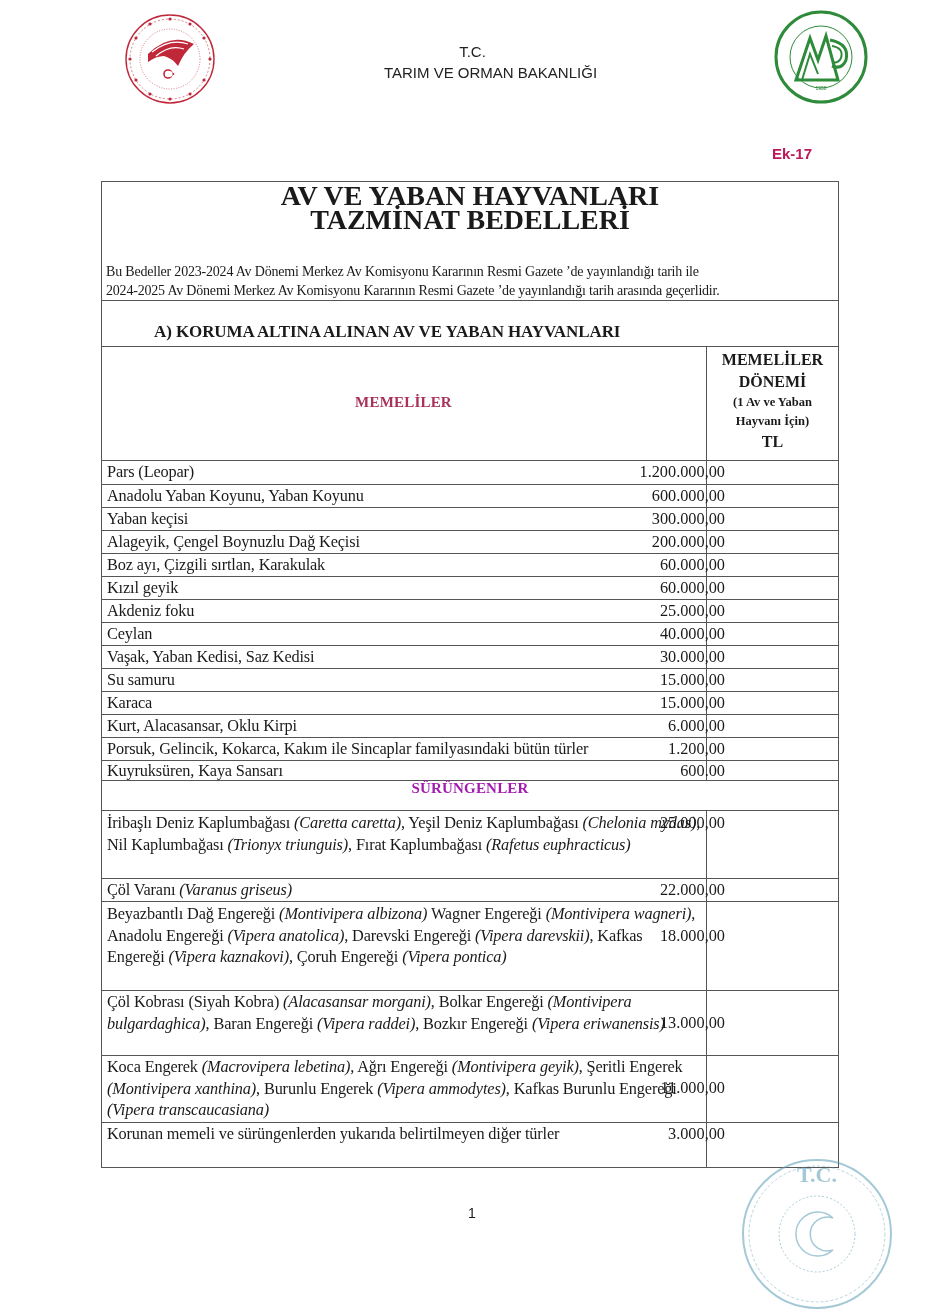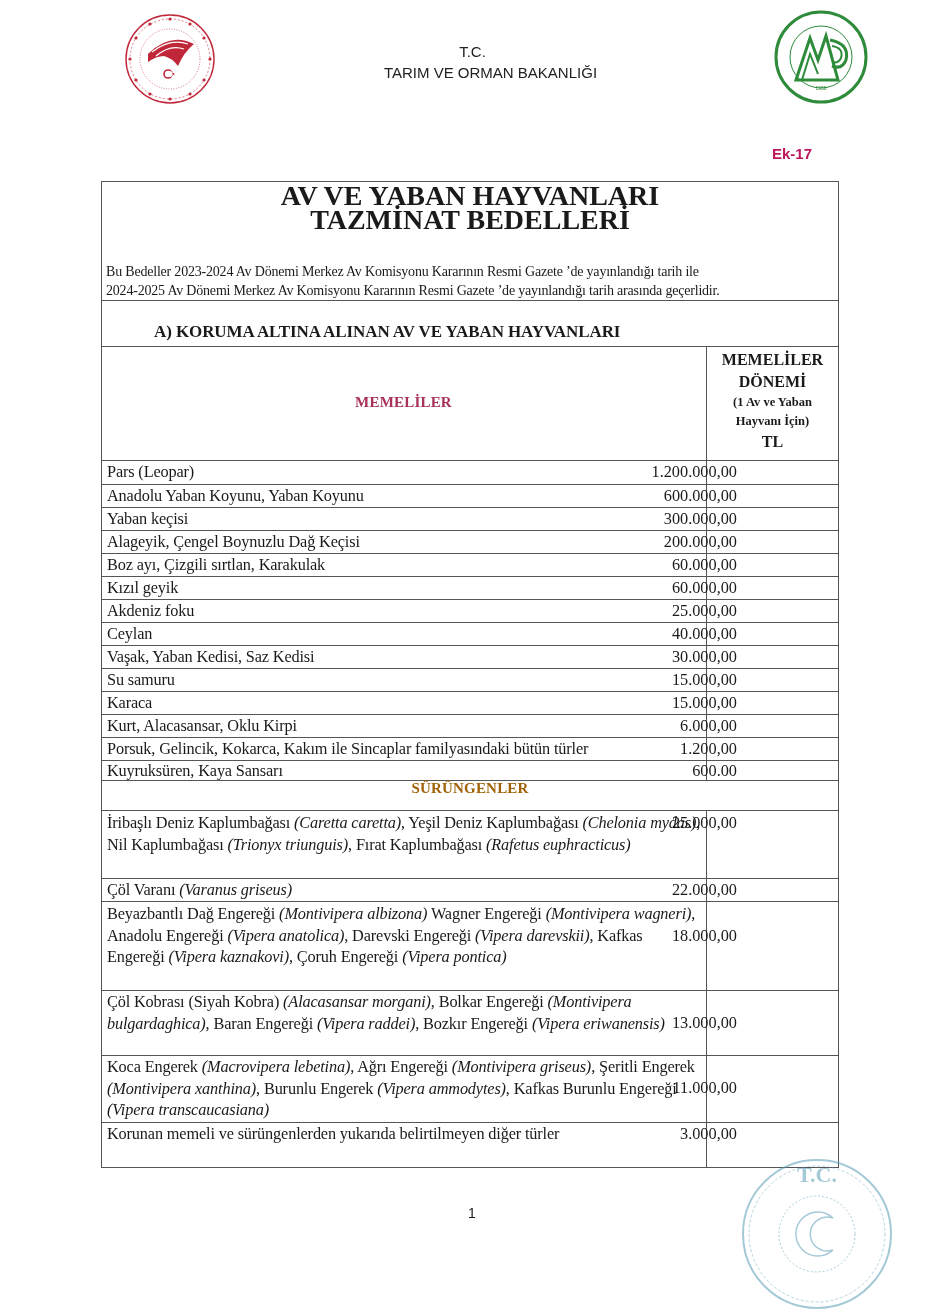--- a/index.html
+++ b/index.html
@@ -39,24 +39,24 @@
     position: absolute; left: 101px; top: 394px; width: 605px; text-align: center;
     font-size: 15px; font-weight: bold; color: #a8325a; letter-spacing: 0.2px;
   }
   .colhead {
     position: absolute; left: 706px; top: 349px; width: 133px; text-align: center; font-weight: bold;
   }
   .colhead .big { font-size: 16px; line-height: 22px; }
   .colhead .small { font-size: 12.5px; line-height: 19px; }
   .row { position: absolute; left: 101px; width: 646px; font-size: 16.3px; }
   .row .name { position: absolute; left: 6px; top: 0; width: 596px; line-height: 22px; letter-spacing: -0.15px; }
-  .row .val { position: absolute; right: 10px; top: 0; line-height: 22px; text-align: right; }
+  .row .val { position: absolute; right: 22px; top: 0; line-height: 22px; text-align: right; }
   .sur-head {
     position: absolute; left: 101px; top: 780px; width: 738px; text-align: center;
-    font-size: 15px; font-weight: bold; color: #a16207; letter-spacing: 0.2px;
+    font-size: 15px; font-weight: bold; color: #a21caf; letter-spacing: 0.2px;
   }
   .multi .name { line-height: 21.5px; }
   i { font-style: italic; }
   .pageno { position: absolute; left: 468px; top: 1205px; font-family: "Liberation Sans", sans-serif; font-size: 14px; }
   .stamp { position: absolute; left: 725px; top: 1152px; width: 178px; height: 162px; opacity: 0.55; }
 </style>
 </head>
 <body>
 
 <svg class="logo-left" viewBox="0 0 104 94">
@@ -238,21 +238,21 @@
 </div>
 <div class="hline" style="left:101px; top:990px; width:738px;"></div>
 
 <div class="row multi" style="top:991px;">
   <span class="name rich">Çöl Kobrası (Siyah Kobra) <i>(Alacasansar morgani)</i>, Bolkar Engereği <i>(Montivipera bulgardaghica)</i>, Baran Engereği <i>(Vipera raddei)</i>, Bozkır Engereği <i>(Vipera eriwanensis)</i></span>
   <span class="val" style="top:21px;">13.000,00</span>
 </div>
 <div class="hline" style="left:101px; top:1055px; width:738px;"></div>
 
 <div class="row multi" style="top:1056px;">
-  <span class="name rich">Koca Engerek <i>(Macrovipera lebetina)</i>, Ağrı Engereği <i>(Montivipera griseus)</i>, Şeritli Engerek <i>(Montivipera xanthina)</i>, Burunlu Engerek <i>(Vipera ammodytes)</i>, Kafkas Burunlu Engereği <i>(Vipera transcaucasiana)</i></span>
+  <span class="name rich">Koca Engerek <i>(Macrovipera lebetina)</i>, Ağrı Engereği <i>(Montivipera geyik)</i>, Şeritli Engerek <i>(Montivipera xanthina)</i>, Burunlu Engerek <i>(Vipera ammodytes)</i>, Kafkas Burunlu Engereği <i>(Vipera transcaucasiana)</i></span>
   <span class="val" style="top:21px;">11.000,00</span>
 </div>
 <div class="hline" style="left:101px; top:1122px; width:738px;"></div>
 
 <div class="row multi" style="top:1123px;">
   <span class="name rich">Korunan memeli ve sürüngenlerden yukarıda belirtilmeyen diğer türler</span>
   <span class="val">3.000,00</span>
 </div>
 
 <div class="pageno">1</div>

